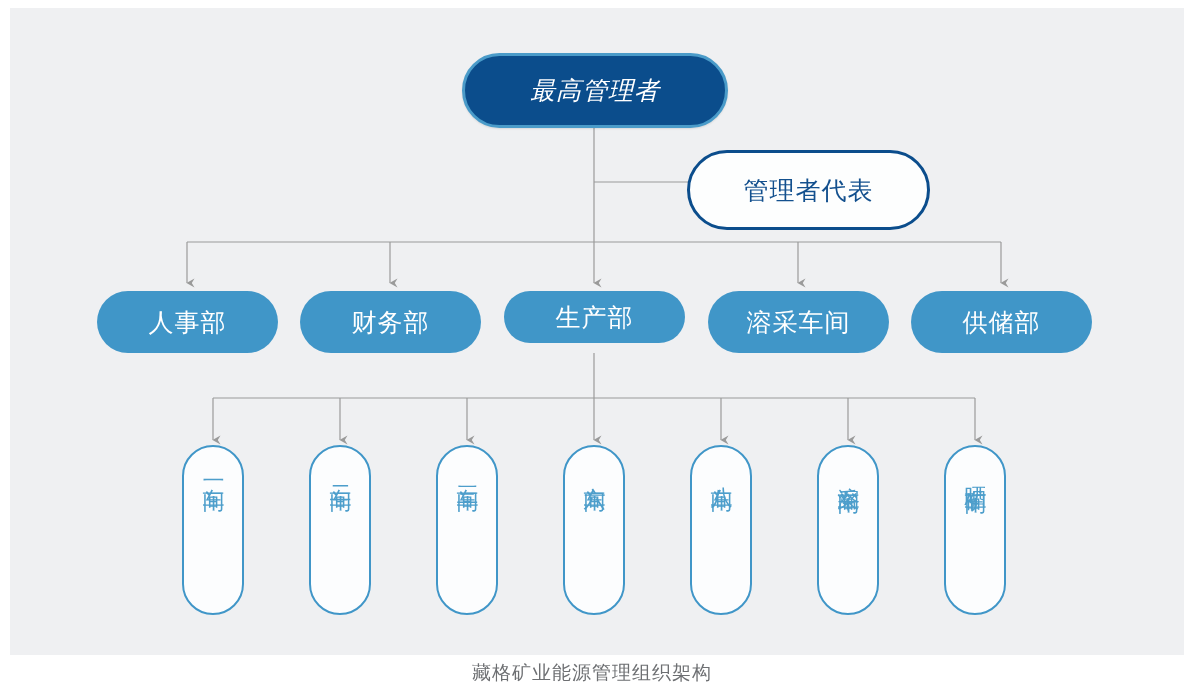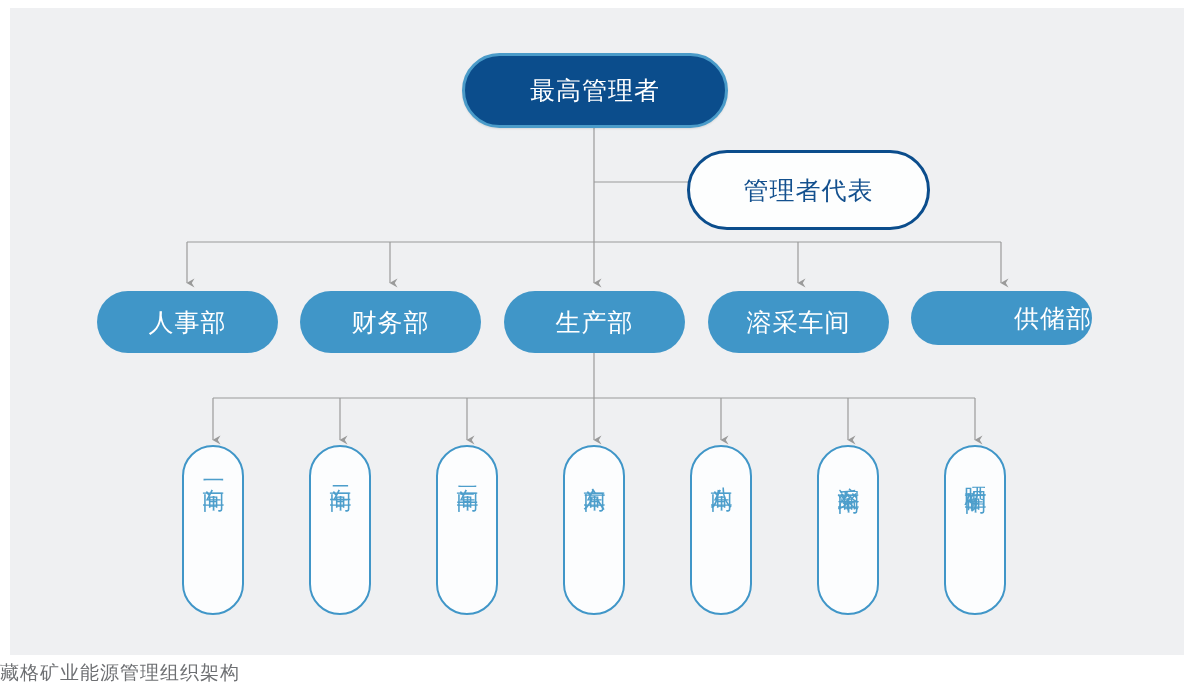--- a/index.html
+++ b/index.html
@@ -52,20 +52,21 @@
 
   
   .node-root {
     border-radius: 999px;
     background: #0b4d8c;
     border: 3px solid #4a9bc9;
     color: #ffffff;
     font-size: 25px;
     letter-spacing: 1px;
     box-shadow: 0 1px 2px rgba(0,0,0,0.10);
+    font-style: italic;
   }
 
   
   .node-rep {
     border-radius: 999px;
     background: #fdfefe;
     border: 3px solid #0b4d8c;
     color: #13508e;
     font-size: 25px;
     letter-spacing: 1px;
@@ -98,20 +99,21 @@
     letter-spacing: 2px;
     white-space: nowrap;
   }
 
   
   #caption {
     position: absolute;
     left: 0;
     top: 660px;
     width: 1184px;
+    text-align: center;
     font-size: 19px;
     color: #6d6f72;
     letter-spacing: 1px;
   }
 </style>
 </head>
 <body>
 
 <div id="page">
 
@@ -161,29 +163,29 @@
     </div>
 
     <div class="node node-dept" style="left:87px; top:283px; width:181px; height:62px;justify-content:center;">
       <span>人事部</span>
     </div>
 
     <div class="node node-dept" style="left:290px; top:283px; width:181px; height:62px;">
       <span>财务部</span>
     </div>
 
-    <div class="node node-dept" style="left:494px; top:283px; width:181px; height:62px;">
+    <div class="node node-dept" style="left:494px; top:283px; width:181px; height:52px;">
       <span>生产部</span>
     </div>
 
     <div class="node node-dept" style="left:698px; top:283px; width:181px; height:62px;">
       <span>溶采车间</span>
     </div>
 
-    <div class="node node-dept" style="left:901px; top:283px; width:181px; height:54px;justify-content:flex-end;">
+    <div class="node node-dept" style="left:901px; top:283px; width:181px; height:62px;">
       <span>供储部</span>
     </div>
 
     <div class="node node-shop" style="left:172px; top:437px; width:62px; height:170px;">
       <span class="vtext">一车间</span>
     </div>
 
     <div class="node node-shop" style="left:299px; top:437px; width:62px; height:170px;">
       <span class="vtext">二车间</span>
     </div>

